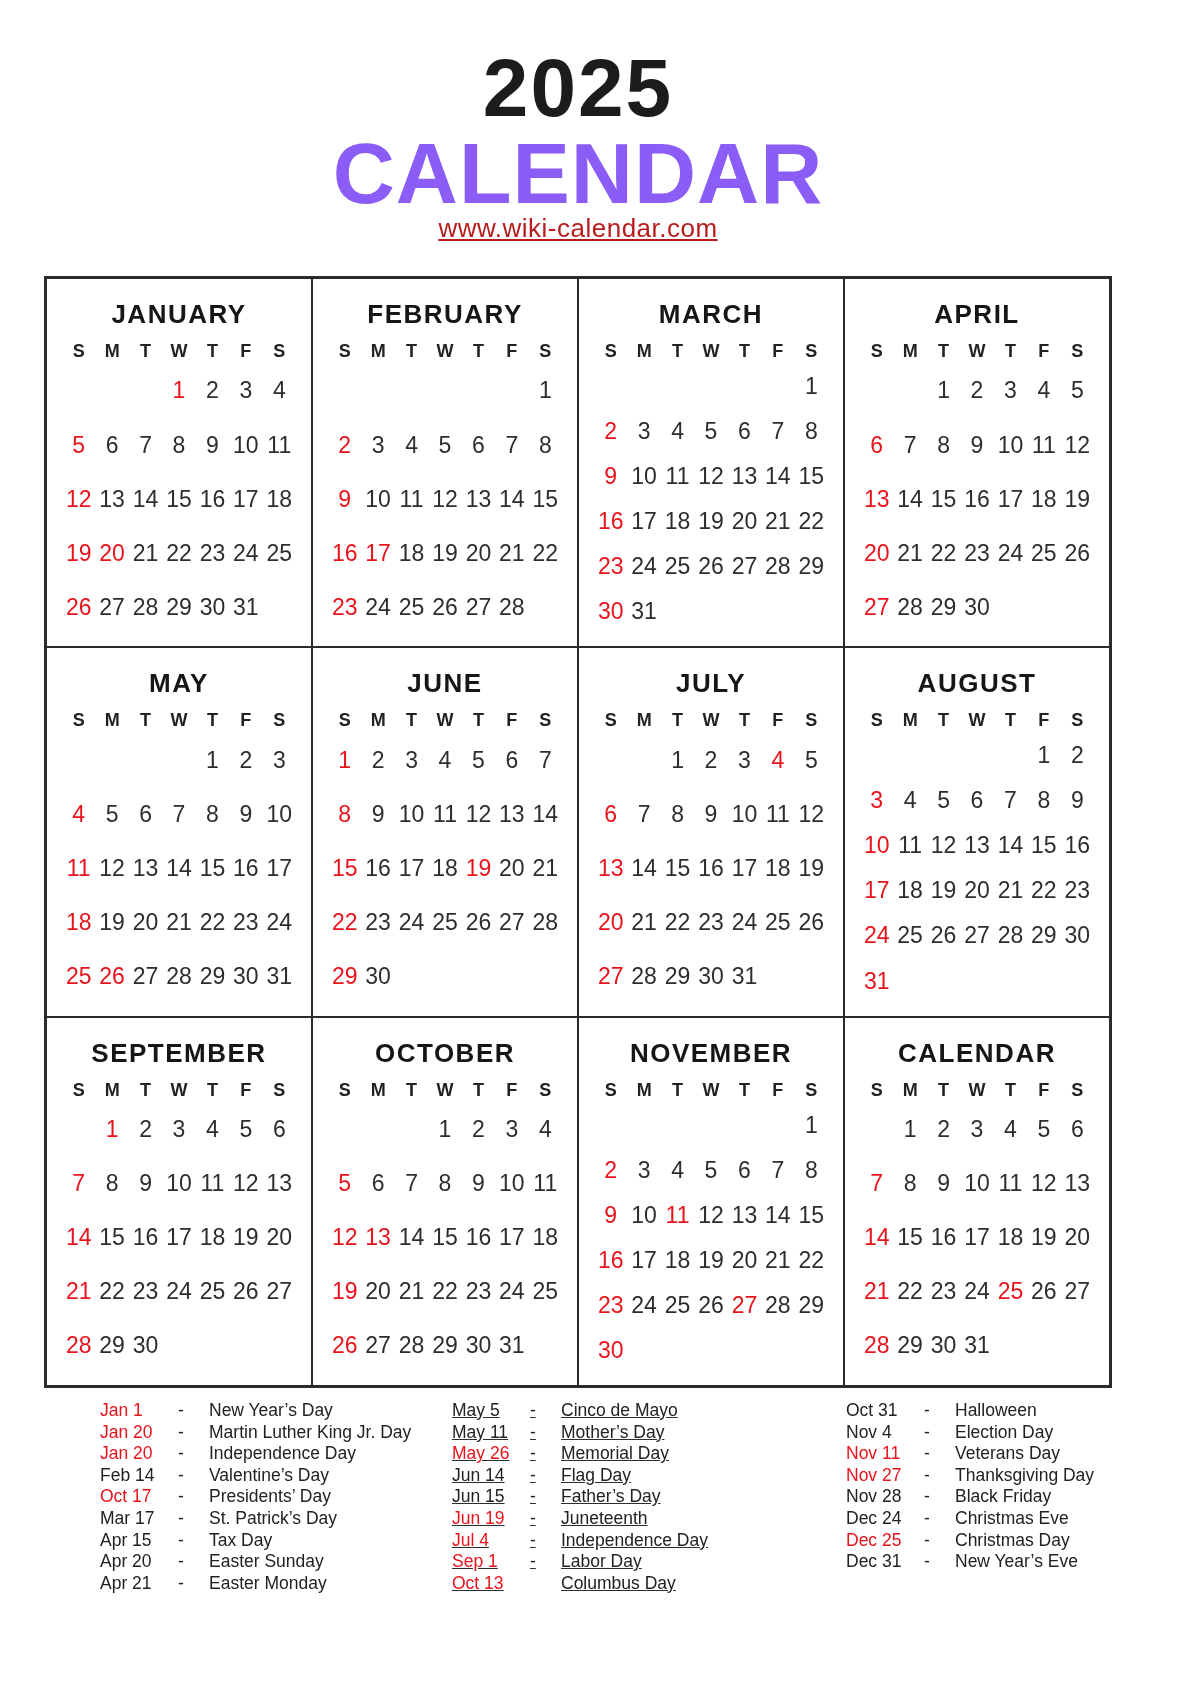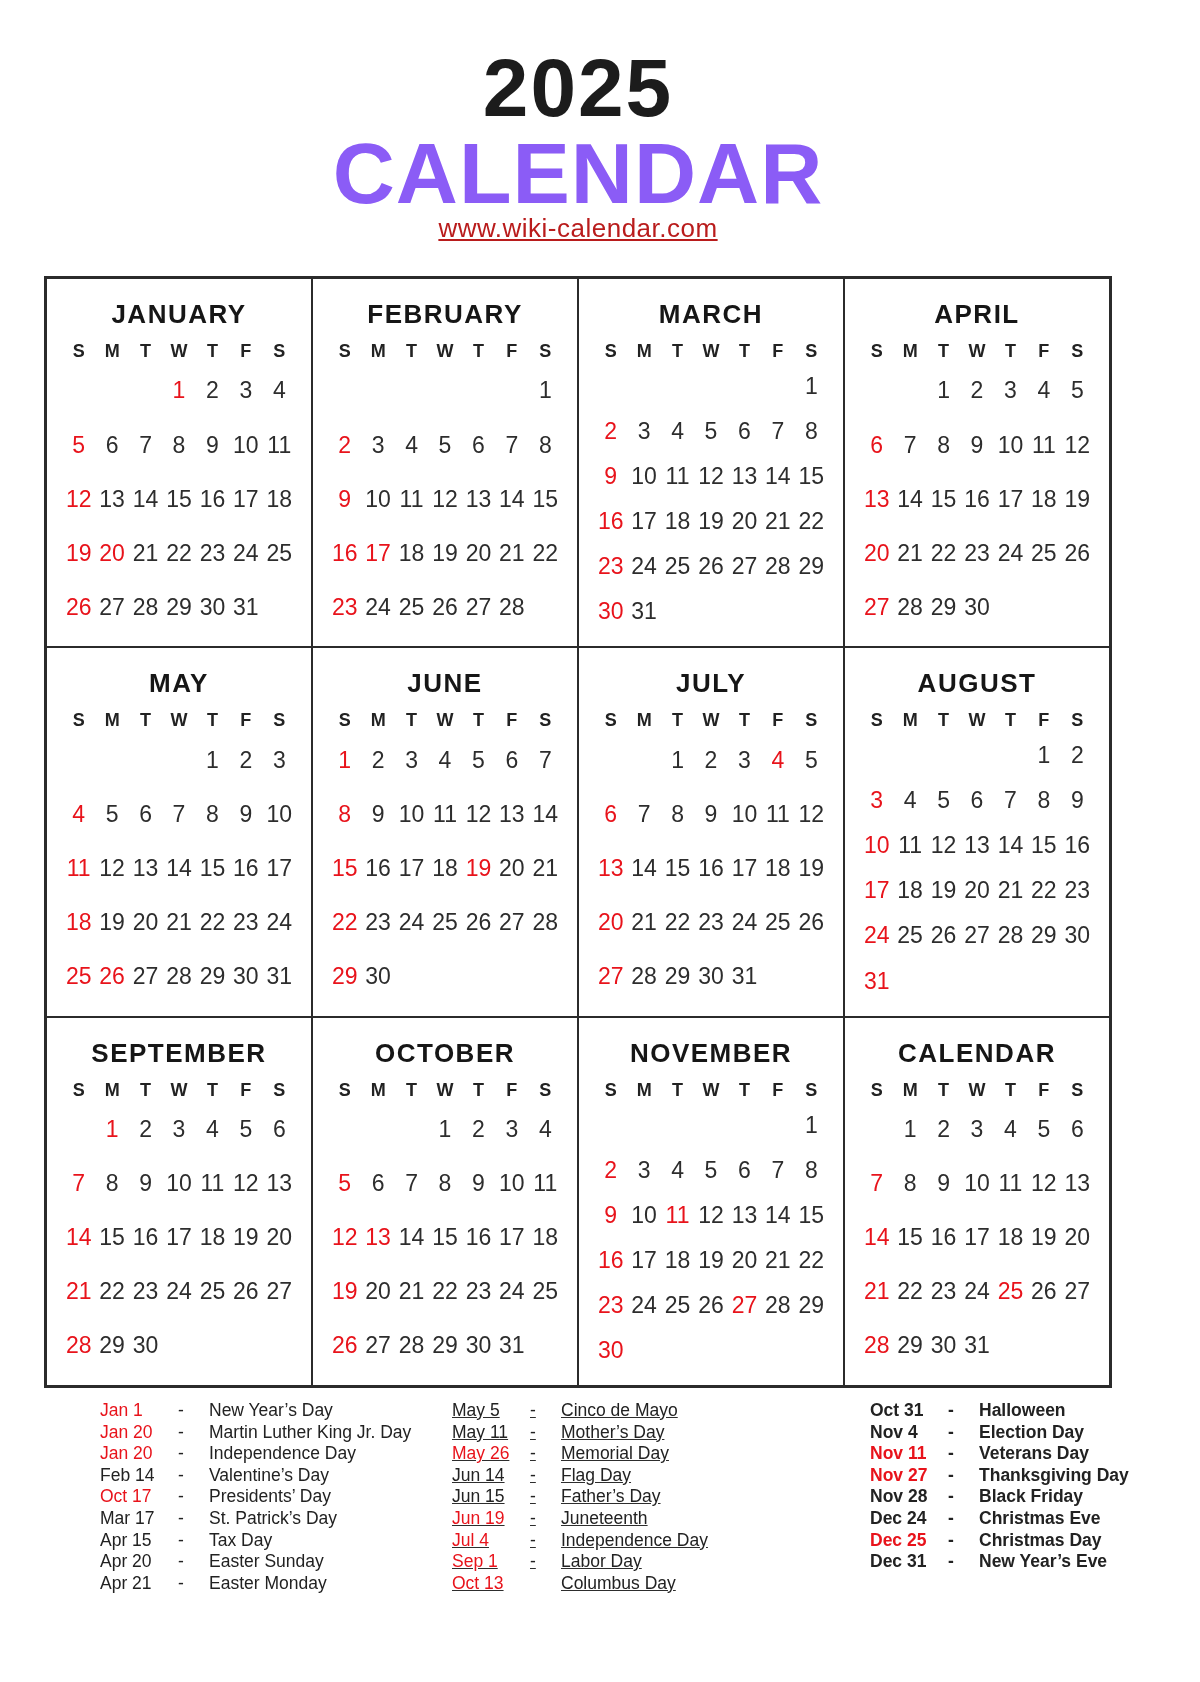--- a/index.html
+++ b/index.html
@@ -60,21 +60,21 @@
   
   .holidays { margin-top:10px; }
   .holidays-title {
     text-align:center; font-size:24px; font-weight:700;
     letter-spacing:0.5px; color:#161616;
   }
   .hcols { position:relative; margin-top:12px; height:200px; }
   .hcol { position:absolute; top:0; }
   .hcol-0 { left:68px;margin-left:32px; }
   .hcol-1 { left:452px;text-decoration:underline; }
-  .hcol-2 { left:870px;font-weight:bold; }
+  .hcol-2 { left:846px; }
   .hrow { display:flex; font-size:17.5px; line-height:21.6px; color:#222; }
   .hdate { width:78px; flex:0 0 78px; }
   .hdate.red { color:var(--red); }
   .hdash { width:31px; flex:0 0 31px; }
   .hname { white-space:nowrap; }
 </style>
 </head>
 <body>
 
 <div class="page">

